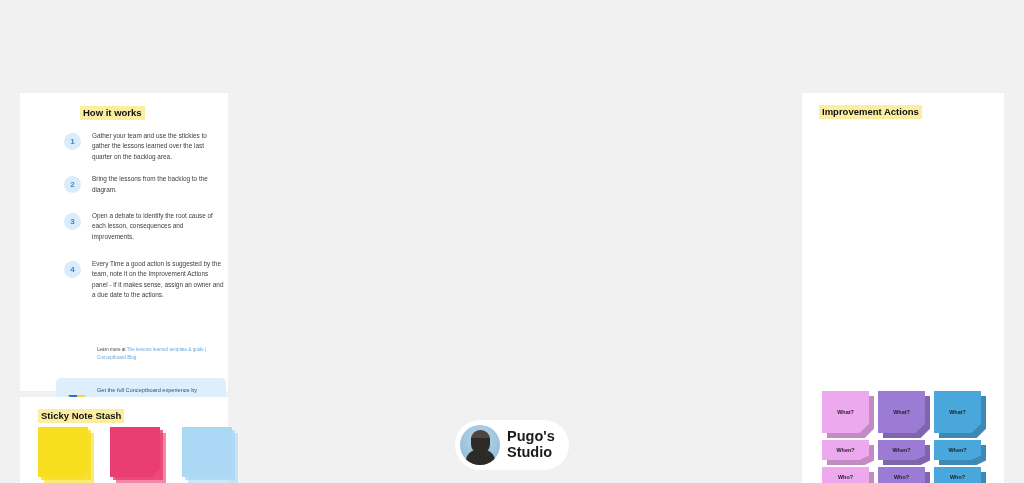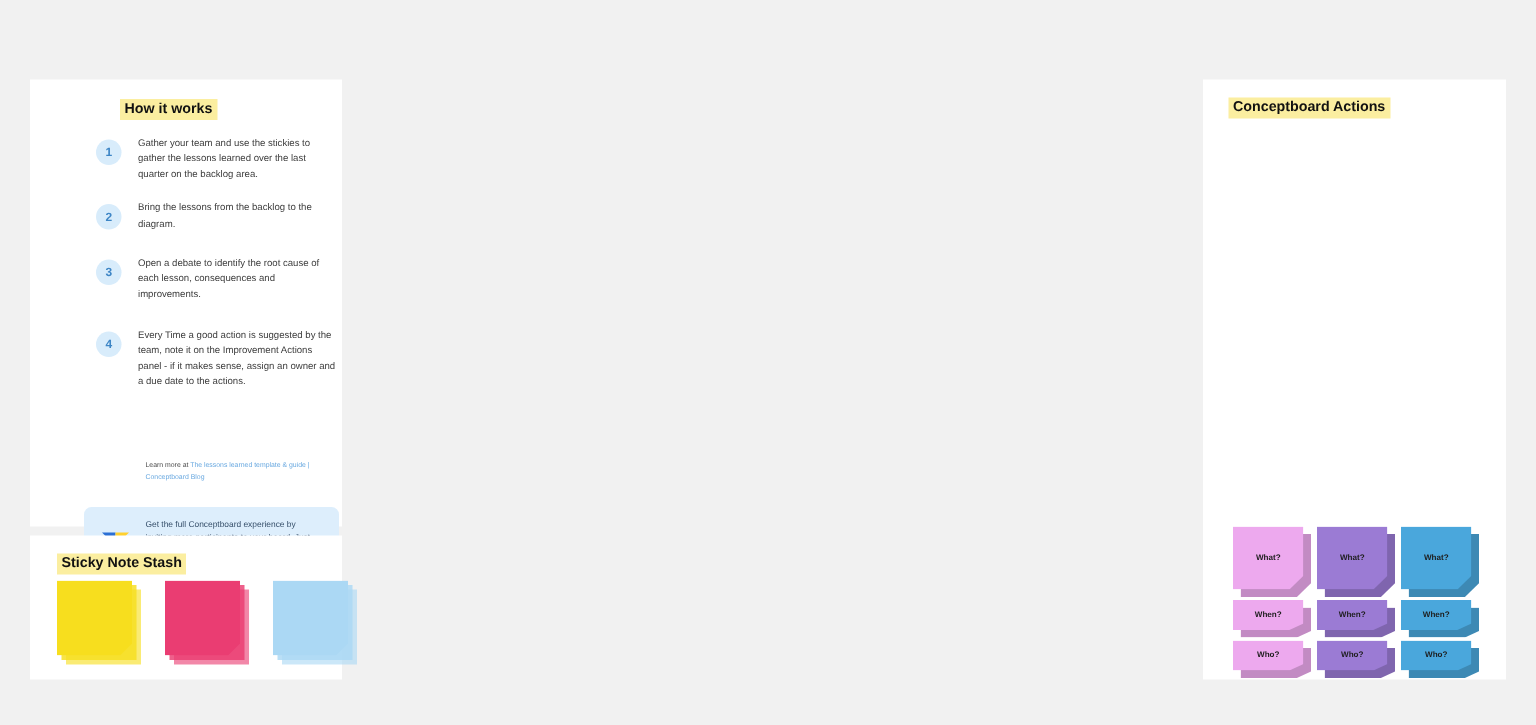--- a/index.html
+++ b/index.html
@@ -15,21 +15,21 @@
   .title-card {
     position: absolute; left: 20px; top: 10px;
     width: 160px; height: 38px;
     background: #ffffff;
     display: flex; align-items: center; gap: 9px;
     padding-left: 16px;
   }
   .title-text { font-size: 12.5px; font-weight: bold; color: #1b1b1b; letter-spacing: .2px; }
 
   
-  .panel { position: absolute; background: #ffffff; }
+  .panel { position: absolute; background: #ffffff; margin-top: 40px; }
   #panel-howitworks { left: 20px; top: 53px; width: 208px; height: 298px; }
   #panel-stash      { left: 20px; top: 357px; width: 208px; height: 96px; }
   #panel-backlog    { left: 236px; top: 53px; width: 145px; height: 400px; }
   #panel-matrix     { left: 389px; top: 53px; width: 405px; height: 400px; }
   #panel-improve    { left: 802px; top: 53px; width: 202px; height: 400px; }
 
   .panel-title {
     font-size: 9.5px; font-weight: bold; color: #111;
     display: inline-block; padding: 1px 3px; line-height: 1.25;
   }
@@ -196,21 +196,21 @@
         <i class="s3" style="background:#abd8f4"></i>
           <i class="s2" style="background:#abd8f4"></i>
           <i class="s1" style="background:#abd8f4"></i>
       </div>
     </div>
   </div>
 
 
 
   <div class="panel" id="panel-improve">
-    <span class="panel-title hl-yellow" id="improve-title">Conceptboard Actions</span>
+    <span class="panel-title hl-yellow" id="improve-title">Improvement Actions</span>
 
     <div class="notes-grid">
 
       <div class="note-col">
         <div class="note big">
           <div class="note-shadow" style="background:#eda9ee"></div>
           <div class="note-face" style="background:#eda9ee">
               <span>What?</span>
             </div>
         </div>
@@ -266,14 +266,26 @@
           <div class="note-shadow" style="background:#4aa7dc"></div>
           <div class="note-face" style="background:#4aa7dc">
               <span>Who?</span>
             </div>
         </div>
       </div>
 
     </div>
   </div>
 
+  <div class="badge">
+    <span class="avatar">
+      <span class="body"></span>
+        <span class="head"></span>
+        <span class="hair"></span>
+        <span class="beard"></span>
+    </span>
+    <span class="badge-name">
+      <span>Pugo's</span><br>
+      <span>Studio</span>
+    </span>
+  </div>
 
 </div>
 
 </body></html>

